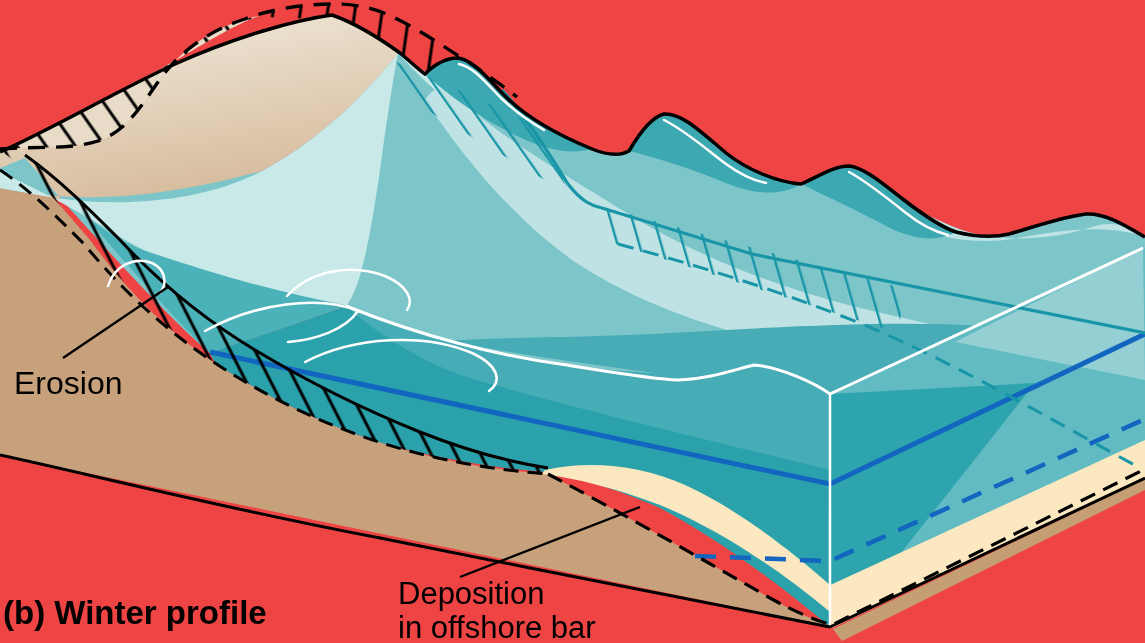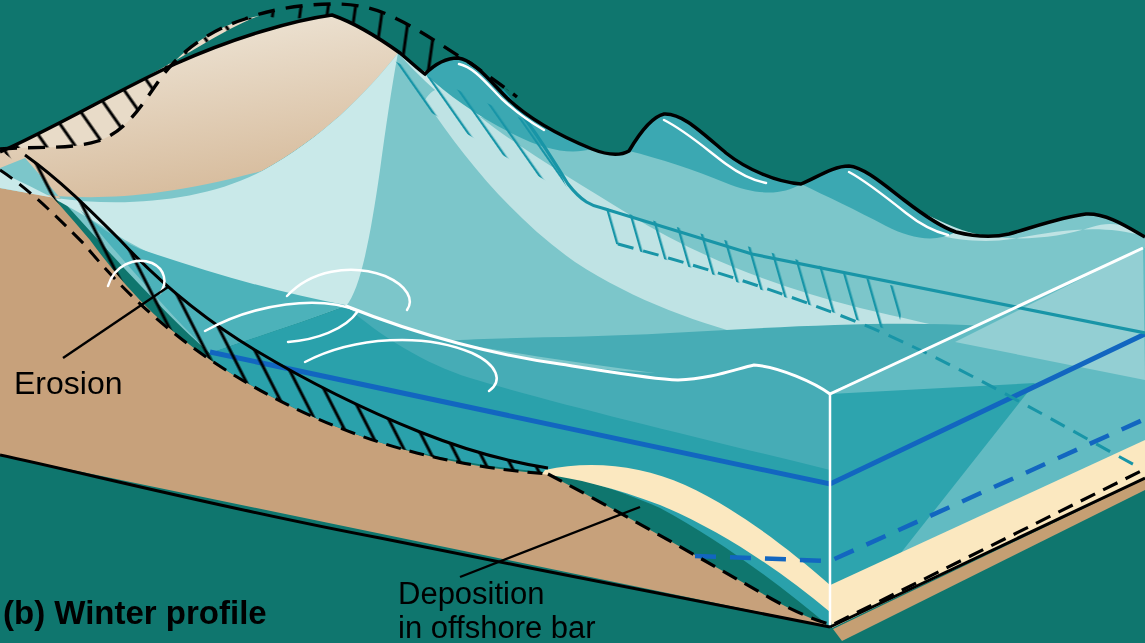--- a/index.html
+++ b/index.html
@@ -1,16 +1,16 @@
 <!DOCTYPE html>
 <html><head>
 <meta charset="utf-8">
 <style>
   html,body{margin:0;padding:0;background:#ffffff;}
-  #stage{position:relative;width:1145px;height:643px;background:#0f766e;overflow:hidden;}
+  #stage{position:relative;width:1145px;height:643px;background:#ef4444;overflow:hidden;}
   svg{position:absolute;left:0;top:0;}
   text{font-family:"Liberation Sans","DejaVu Sans",sans-serif;fill:#000;}
   .lbl{font-size:32px;}
   .lbl2{font-size:31px;}
   .cap{font-size:33px;font-weight:bold;}
 </style>
 </head>
 <body>
 
 <div id="stage">

